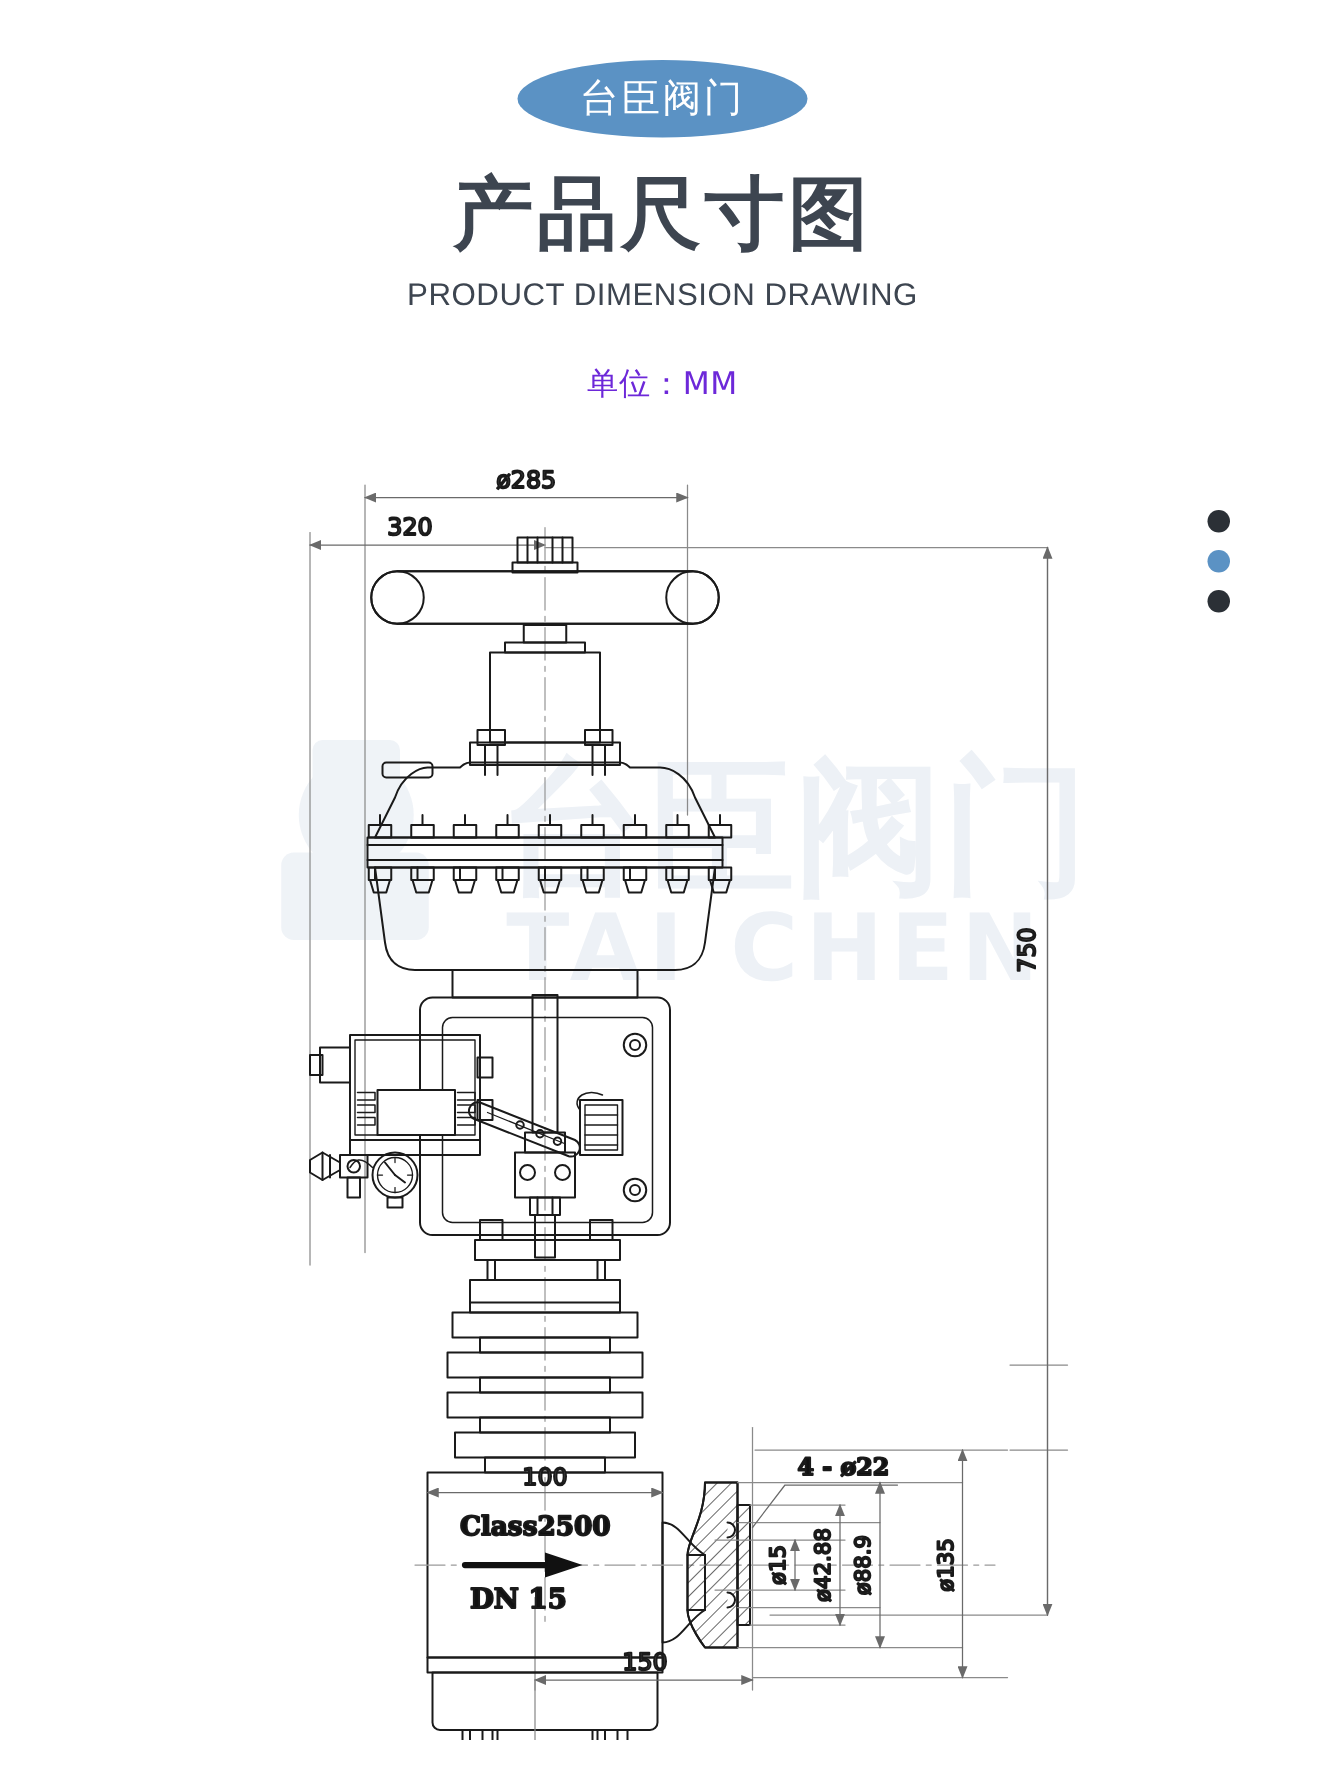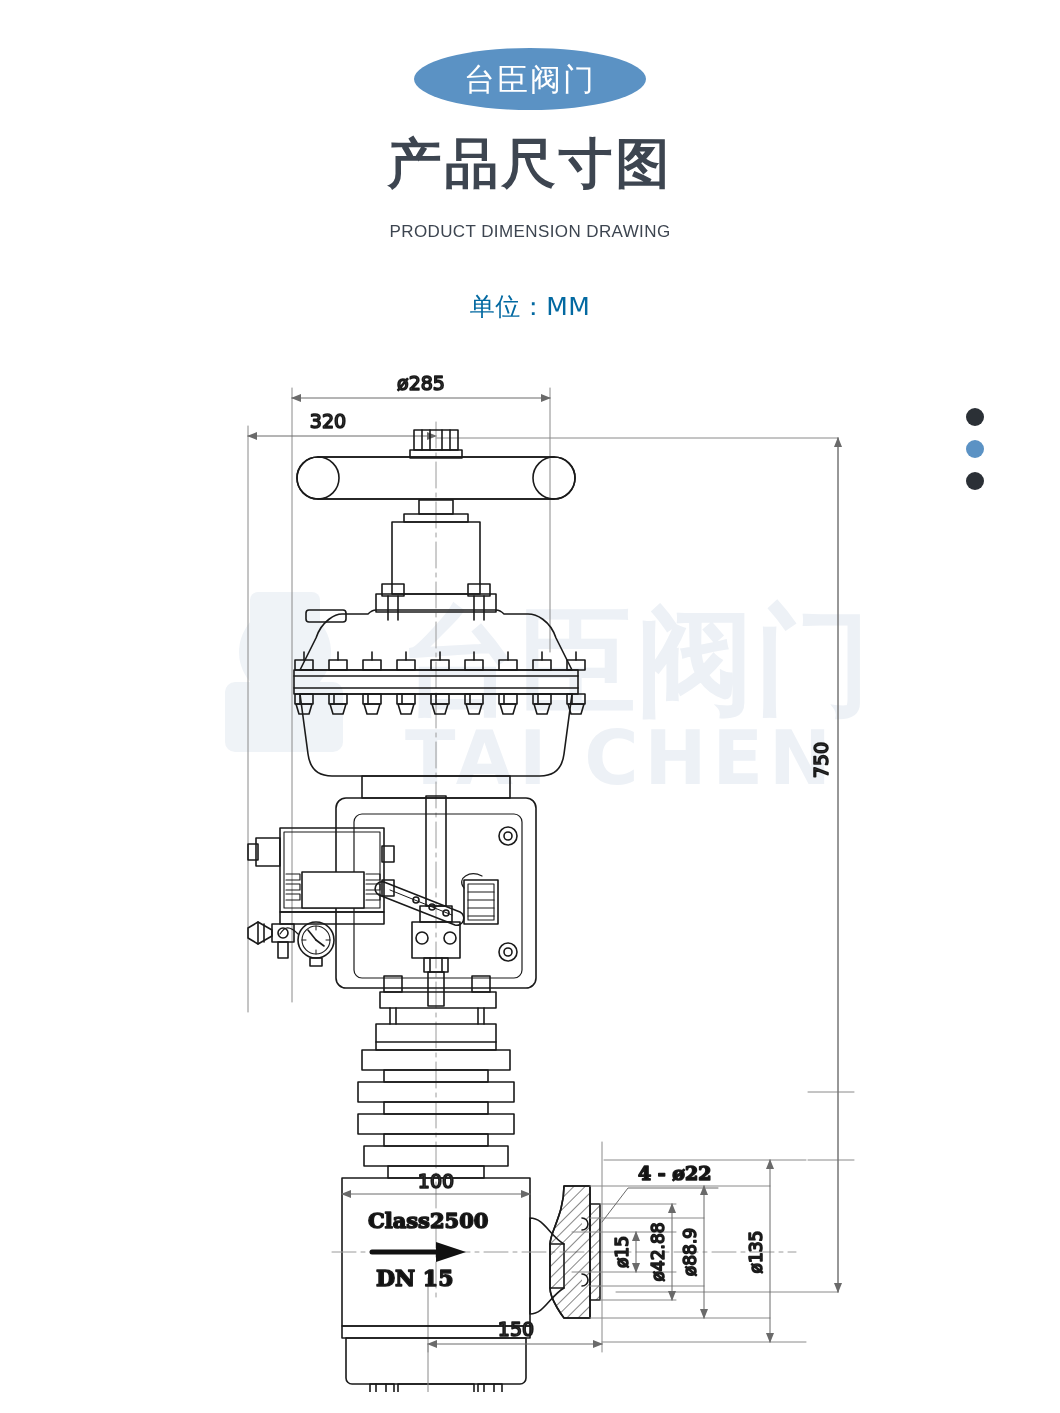--- a/index.html
+++ b/index.html
@@ -23,30 +23,30 @@
     line-height:62px;
     text-align:center;
     color:#ffffff;
     font-size:31px;
     letter-spacing:2px;
     font-family:"DejaVu Sans","Liberation Sans",sans-serif;
     font-weight:400;
   }
   .main-title{
     position:absolute;left:0;top:128px;width:1060px;text-align:center;
-    font-size:54px;font-weight:bold;letter-spacing:3px;color:#3d4550;
+    font-size:64px;font-weight:bold;letter-spacing:3px;color:#3d4550;
     font-family:"DejaVu Sans","Liberation Sans",sans-serif;
   }
   .sub-title{
     position:absolute;left:0;top:222px;width:1060px;text-align:center;
-    font-size:17px;color:#3d4550;letter-spacing:.4px;
+    font-size:25px;color:#3d4550;letter-spacing:.4px;
   }
   .unit-title{
     position:absolute;left:0;top:290px;width:1060px;text-align:center;
-    font-size:25px;color:#0369a1;letter-spacing:.5px;
+    font-size:25px;color:#6d28d9;letter-spacing:.5px;
     font-family:"DejaVu Sans","Liberation Sans",sans-serif;
   }
 
   
   .dots{position:absolute;left:966px;top:408px;}
   .dot{width:18px;height:18px;border-radius:50%;margin-bottom:14px;}
 
   
   .drawing{position:absolute;left:16px;top:352px;width:1060px;height:1040px;}
   svg{display:block;}

